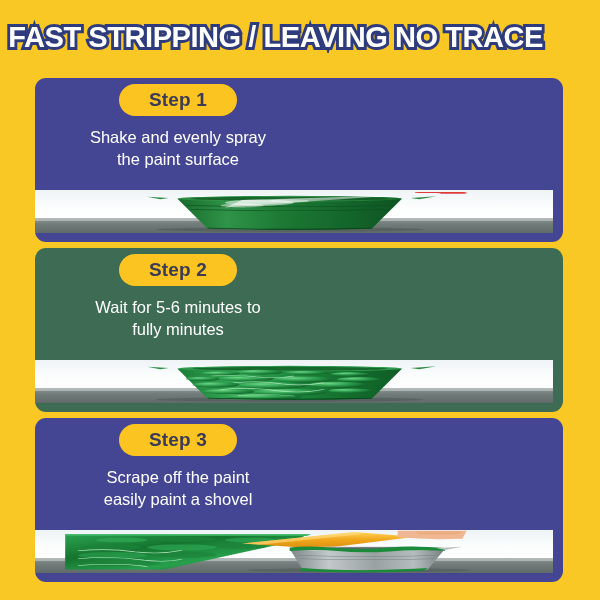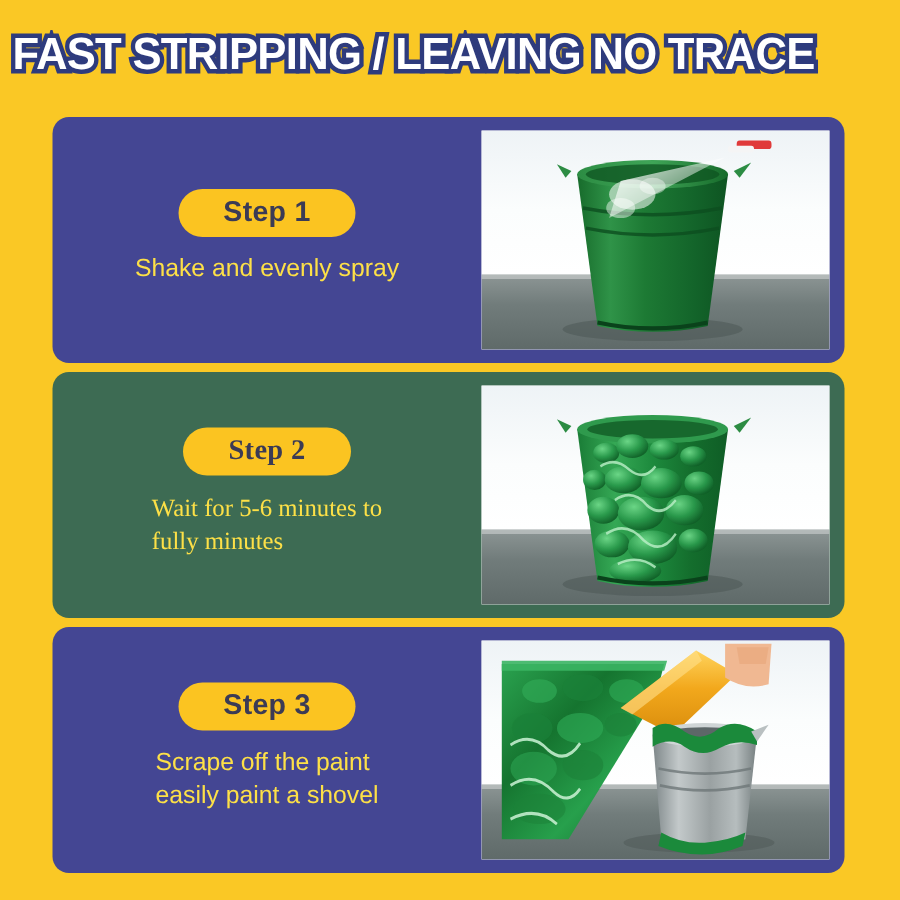--- a/index.html
+++ b/index.html
@@ -33,50 +33,51 @@
     position: absolute;
     left: 35px; top: 78px;
     width: 528px; height: 504px;
     display: flex; flex-direction: column;
     gap: 6px;
   }
   .card {
     flex: 1;
     border-radius: 11px;
     display: flex;
-    flex-direction: row;
+    flex-direction: column;
     align-items: stretch;
     overflow: hidden;
     position: relative;
   }
   .card-navy  { background: #444693; }
-  .card-green { background: #3D6B53; font-family: Liberation Serif, serif; }
+  .card-green { background: #3D6B53; }
 
   .card-text {
     width: 286px;
     display: flex; flex-direction: column;
     align-items: center; justify-content: center;
     padding: 6px 10px 10px 10px;
   }
   .badge {
     display: inline-block;
     background: #FBC421;
     color: #3B3B55;
     font-size: 19px;
     font-weight: bold;
     border-radius: 999px;
     padding: 6px 30px 7px 30px;
     line-height: 1;
     letter-spacing: 0.2px;
     margin-bottom: 11px;
   }
   .card-desc {
-    color: #fde047;
+    color: #ffffff;
     font-size: 16.5px;
     line-height: 1.32;
+    text-align: center;
     max-width: 250px;
   }
 
   .photo-wrap {
     flex: 1;
     padding: 9px 10px 9px 0;
   }
   .photo {
     width: 100%; height: 100%;
     position: relative;
@@ -109,20 +110,21 @@
   <span class="title">FAST STRIPPING / LEAVING NO TRACE</span>
 </div>
 
 <div class="cards">
 
   <div class="card card-navy">
     <div class="card-text">
       <span class="badge">Step 1</span>
       <div class="card-desc">
         <span>Shake and evenly spray</span><br>
+        <span>the paint surface</span>
       </div>
     </div>
     <div class="photo-wrap">
       <div class="photo">
         <div class="sky"></div>
         <div class="floor"></div>
         <svg class="scene-svg" viewBox="0 0 240 130" preserveAspectRatio="none">
           <defs>
             <linearGradient id="g1body" x1="0" y1="0" x2="1" y2="0">
               <stop offset="0%" stop-color="#176b2b"></stop>

